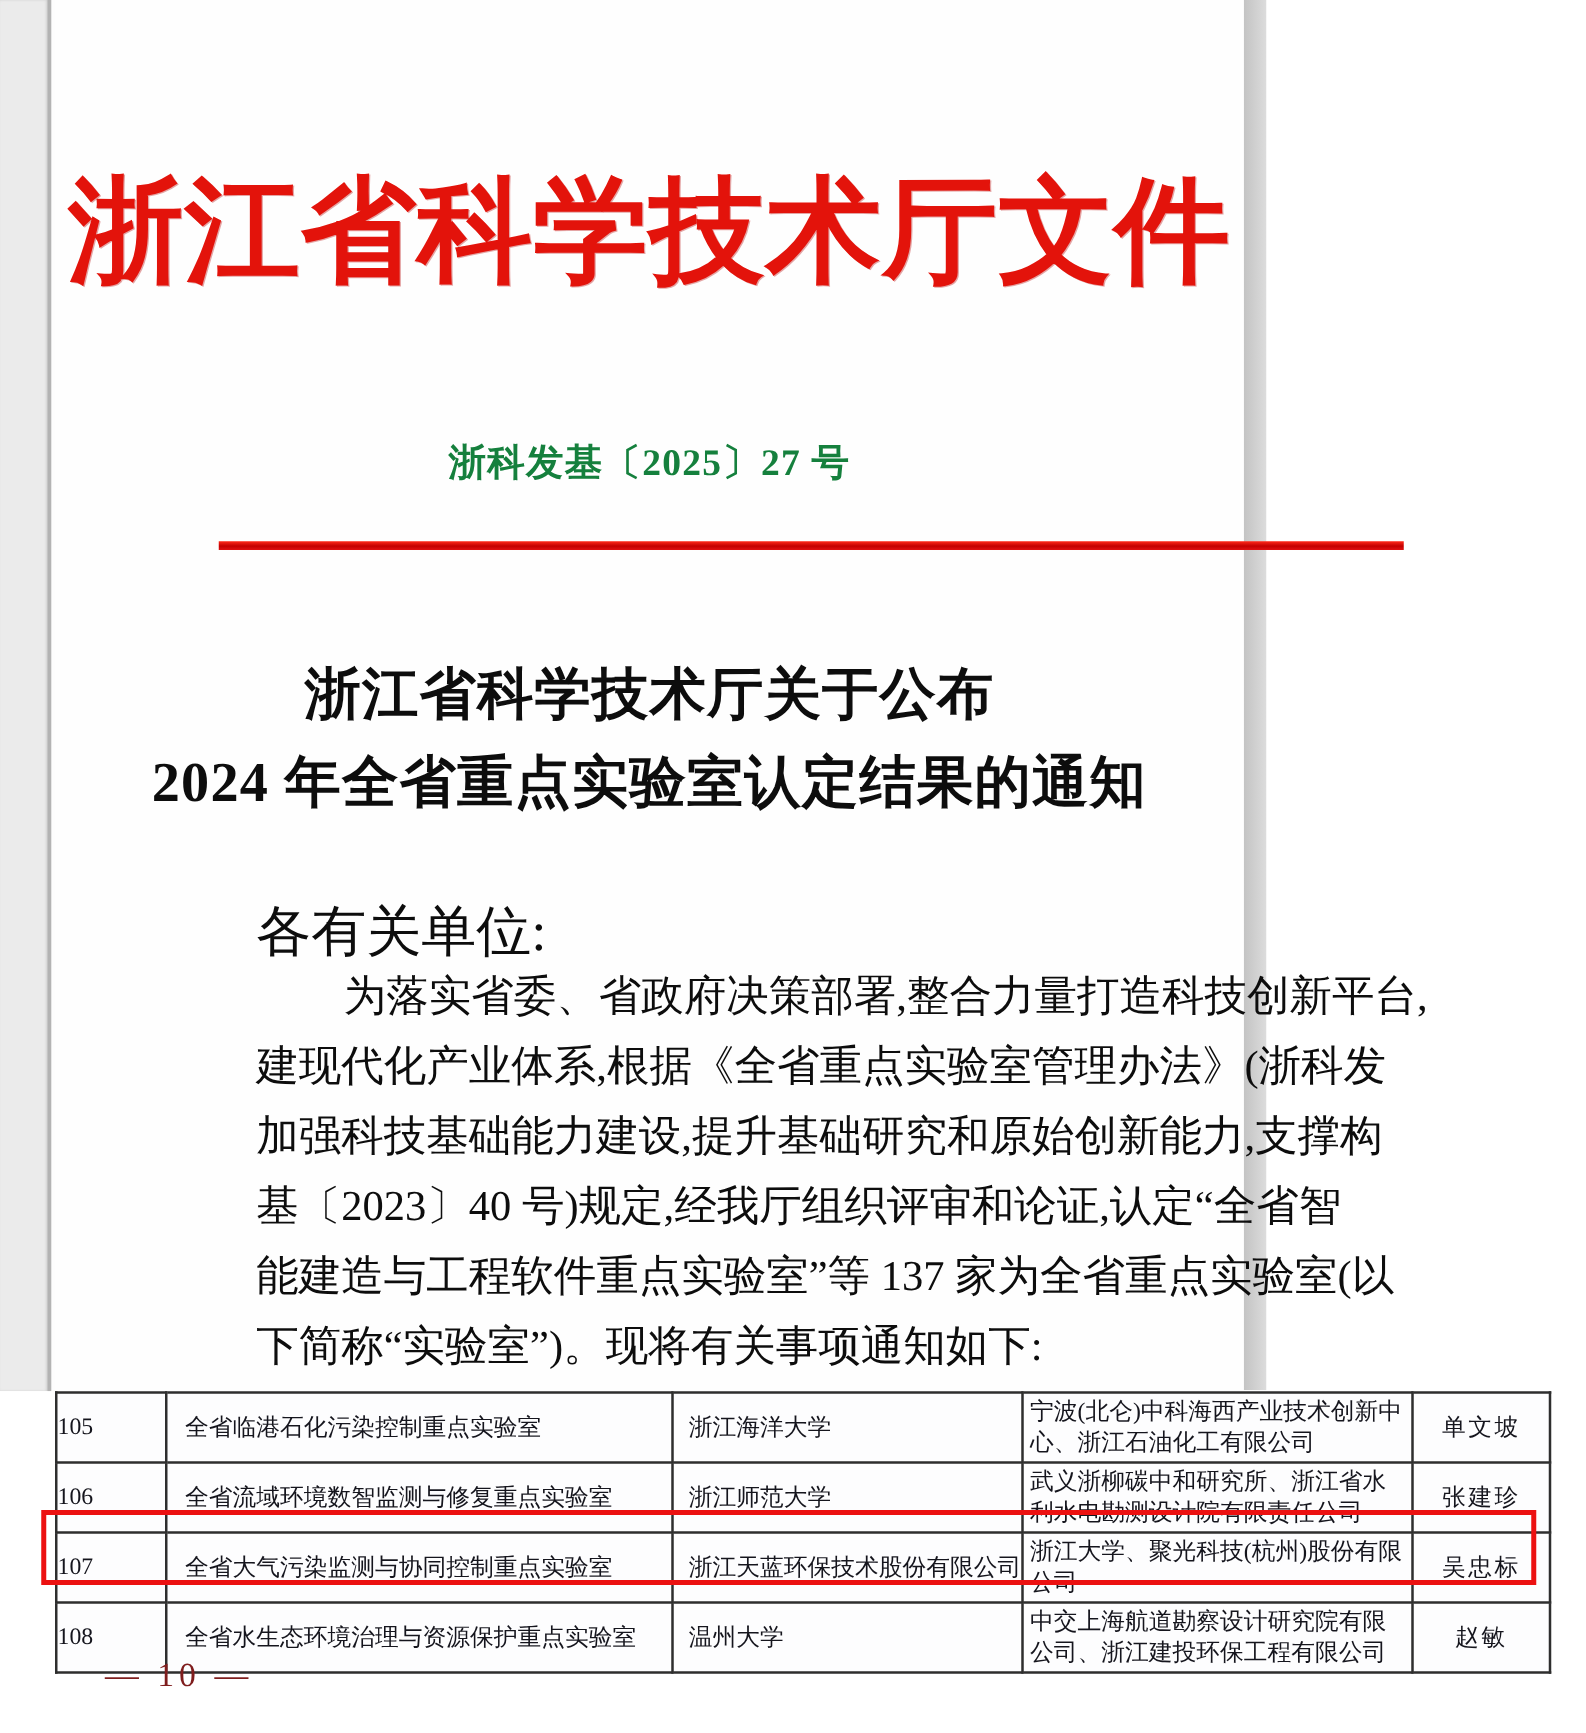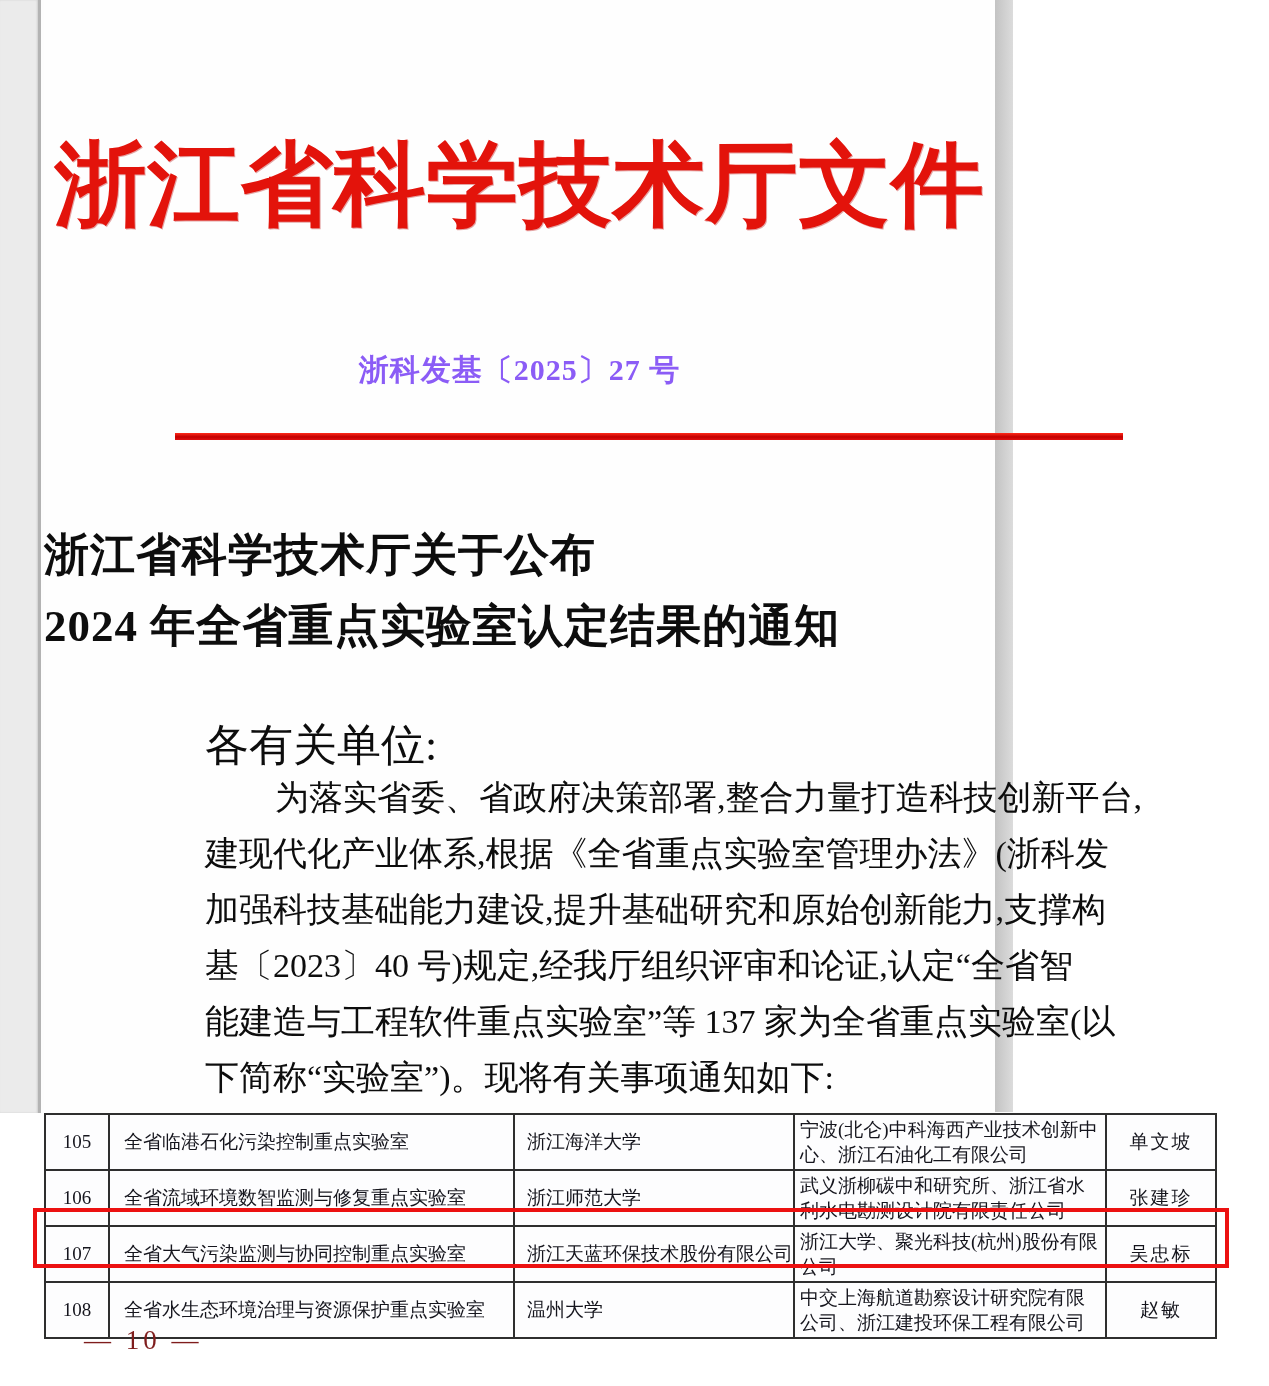--- a/index.html
+++ b/index.html
@@ -40,32 +40,32 @@
     color:#e3130b;
     letter-spacing:1px;
     line-height:1.25;
     text-shadow:1px 1px 0 rgba(180,0,0,.35);
     white-space:nowrap;
   }
   .doc-number {
     position:absolute; left:0; top:350px; width:100%;
     text-align:center;
     font-size:30px; font-weight:600;
-    color:#8b5cf6;
+    color:#15803d;
     letter-spacing:1px;
   }
   .red-divider {
     position:absolute; left:131px; top:433px;
     width:948px; height:7px;
     background:linear-gradient(to bottom,#ff2a1a,#c30000 55%,#e01010);
   }
 
   .notice-title {
     position:absolute; left:0; top:520px; width:100%;
-    text-align:left;
+    text-align:center;
     font-size:45px; font-weight:bold; color:#0d0d0d;
     line-height:71px;
     letter-spacing:1px;
   }
 
   .salutation {
     position:absolute; left:161px; top:716px;
     font-size:44px; color:#0d0d0d;
   }
   .body-text {
@@ -88,21 +88,21 @@
     width:1171px;
     background:#fdfdfe;
   }
   table.lab-table td {
     border:2px solid #2e2e2e;
     font-size:19px;
     color:#15151d;
     vertical-align:middle;
     overflow:hidden;
   }
-  td.c-no   { width:64px;  text-align:center; }
+  td.c-no   { width:88px;  text-align:left; }
   td.c-lab  { width:405px; padding-left:14px; }
   td.c-inst { width:280px; padding-left:12px; }
   td.c-part { width:312px; padding:2px 5px; line-height:25px; }
   td.c-dir  { width:110px; text-align:center; letter-spacing:2px; }
   tr.r-105 { height:50px; }
   tr.r-106 { height:49px; }
   tr.r-107 { height:54px;padding-left:19px; }
   tr.r-108 { height:47px; }
 
   .highlight-box {

